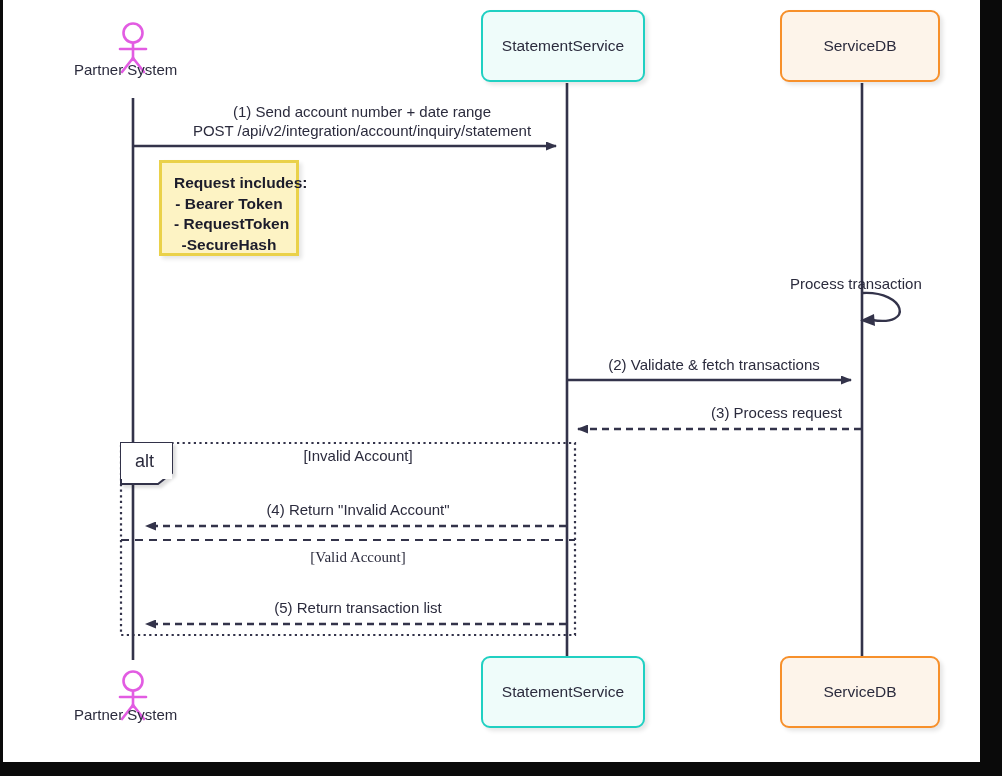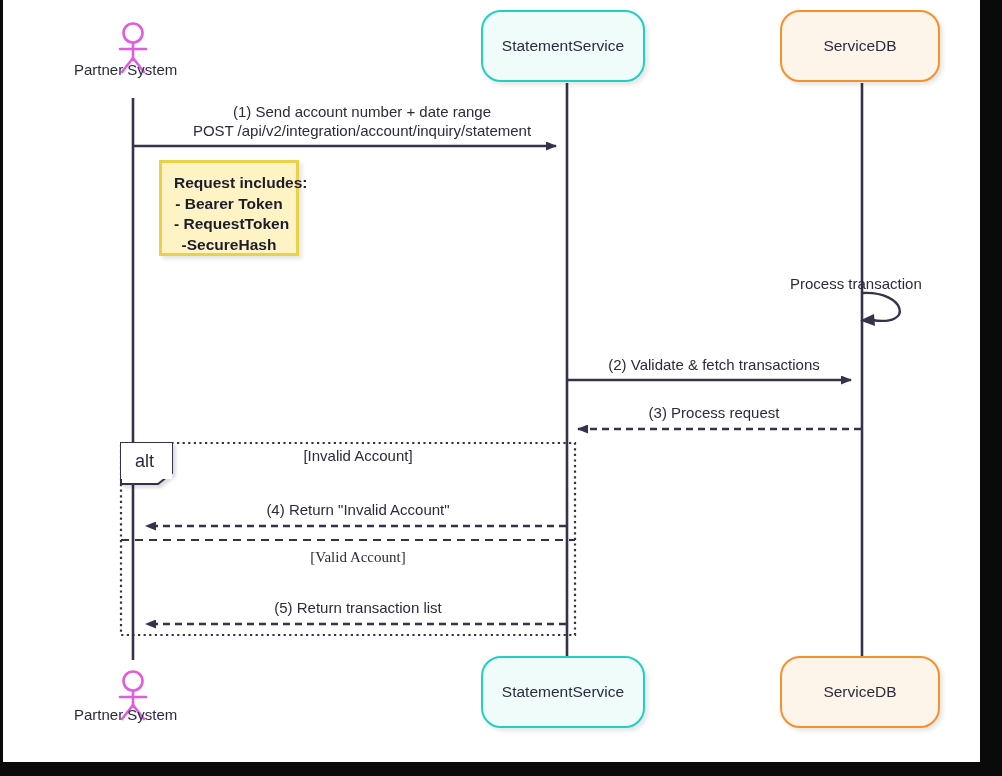--- a/index.html
+++ b/index.html
@@ -34,21 +34,21 @@
     height: 776px;
   }
 
   
   .pbox {
     position: absolute;
     box-sizing: border-box;
     display: flex;
     align-items: center;
     justify-content: center;
-    border-radius: 20px;
+    border-radius: 9px;
     font-size: 15.5px;
     color: #2b2b3d;
     text-align: right;
     box-shadow: 3px 3px 4px rgba(0,0,0,0.10);
   }
   .pbox.svc {
     border: 2.5px solid #20d0c2;
     background: #effcfa;
   }
   .pbox.db {
@@ -188,21 +188,21 @@
     <span>Partner System</span>
   </div>
 
   <div class="msg-label two-line" style="left:150px; top:102px; width:424px;">
     <div>(1) Send account number + date range</div>
     <div>POST /api/v2/integration/account/inquiry/statement</div>
   </div>
 
   <div class="msg-label" style="left:586px; top:356px; width:256px;">(2) Validate &amp; fetch transactions</div>
 
-  <div class="msg-label" style="left:586px; top:404px; width:256px;">(3) Process request</div>
+  <div class="msg-label" style="left:586px; top:404px; width:256px;text-align:right;">(3) Process request</div>
 
   <div class="msg-label" style="left:148px; top:501px; width:420px;">(4) Return "Invalid Account"</div>
 
   <div class="msg-label" style="left:148px; top:599px; width:420px;">(5) Return transaction list</div>
 
   <div class="msg-label" style="left:790px; top:275px; width:142px; text-align:left;">Process transaction</div>
 
   <div class="note" style="left:159px; top:160px; width:140px; height:96px;">
     <div>Request includes:</div>
     <div>- Bearer Token</div>

